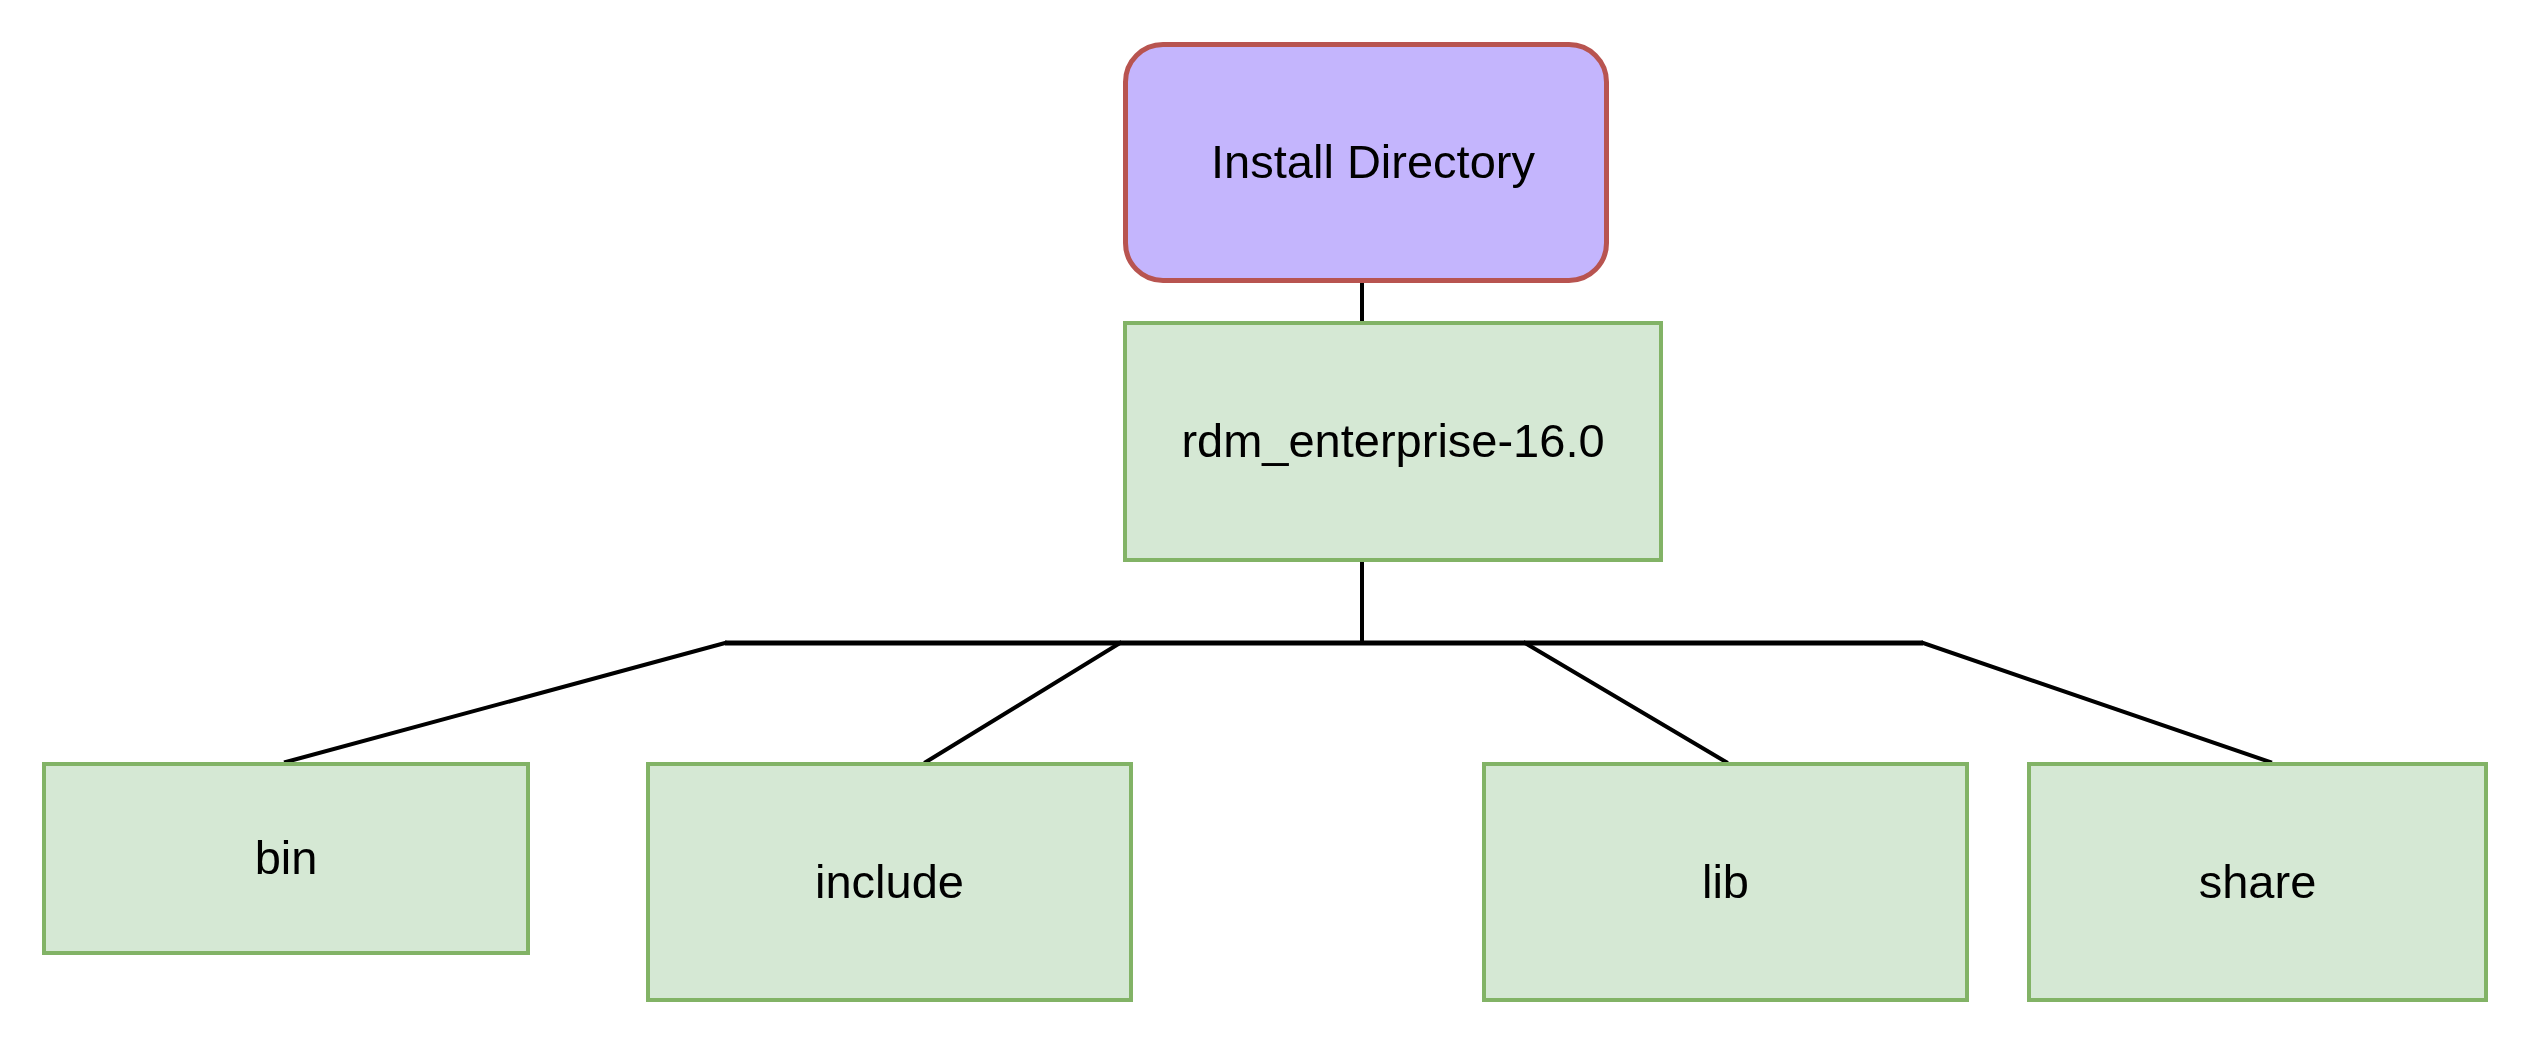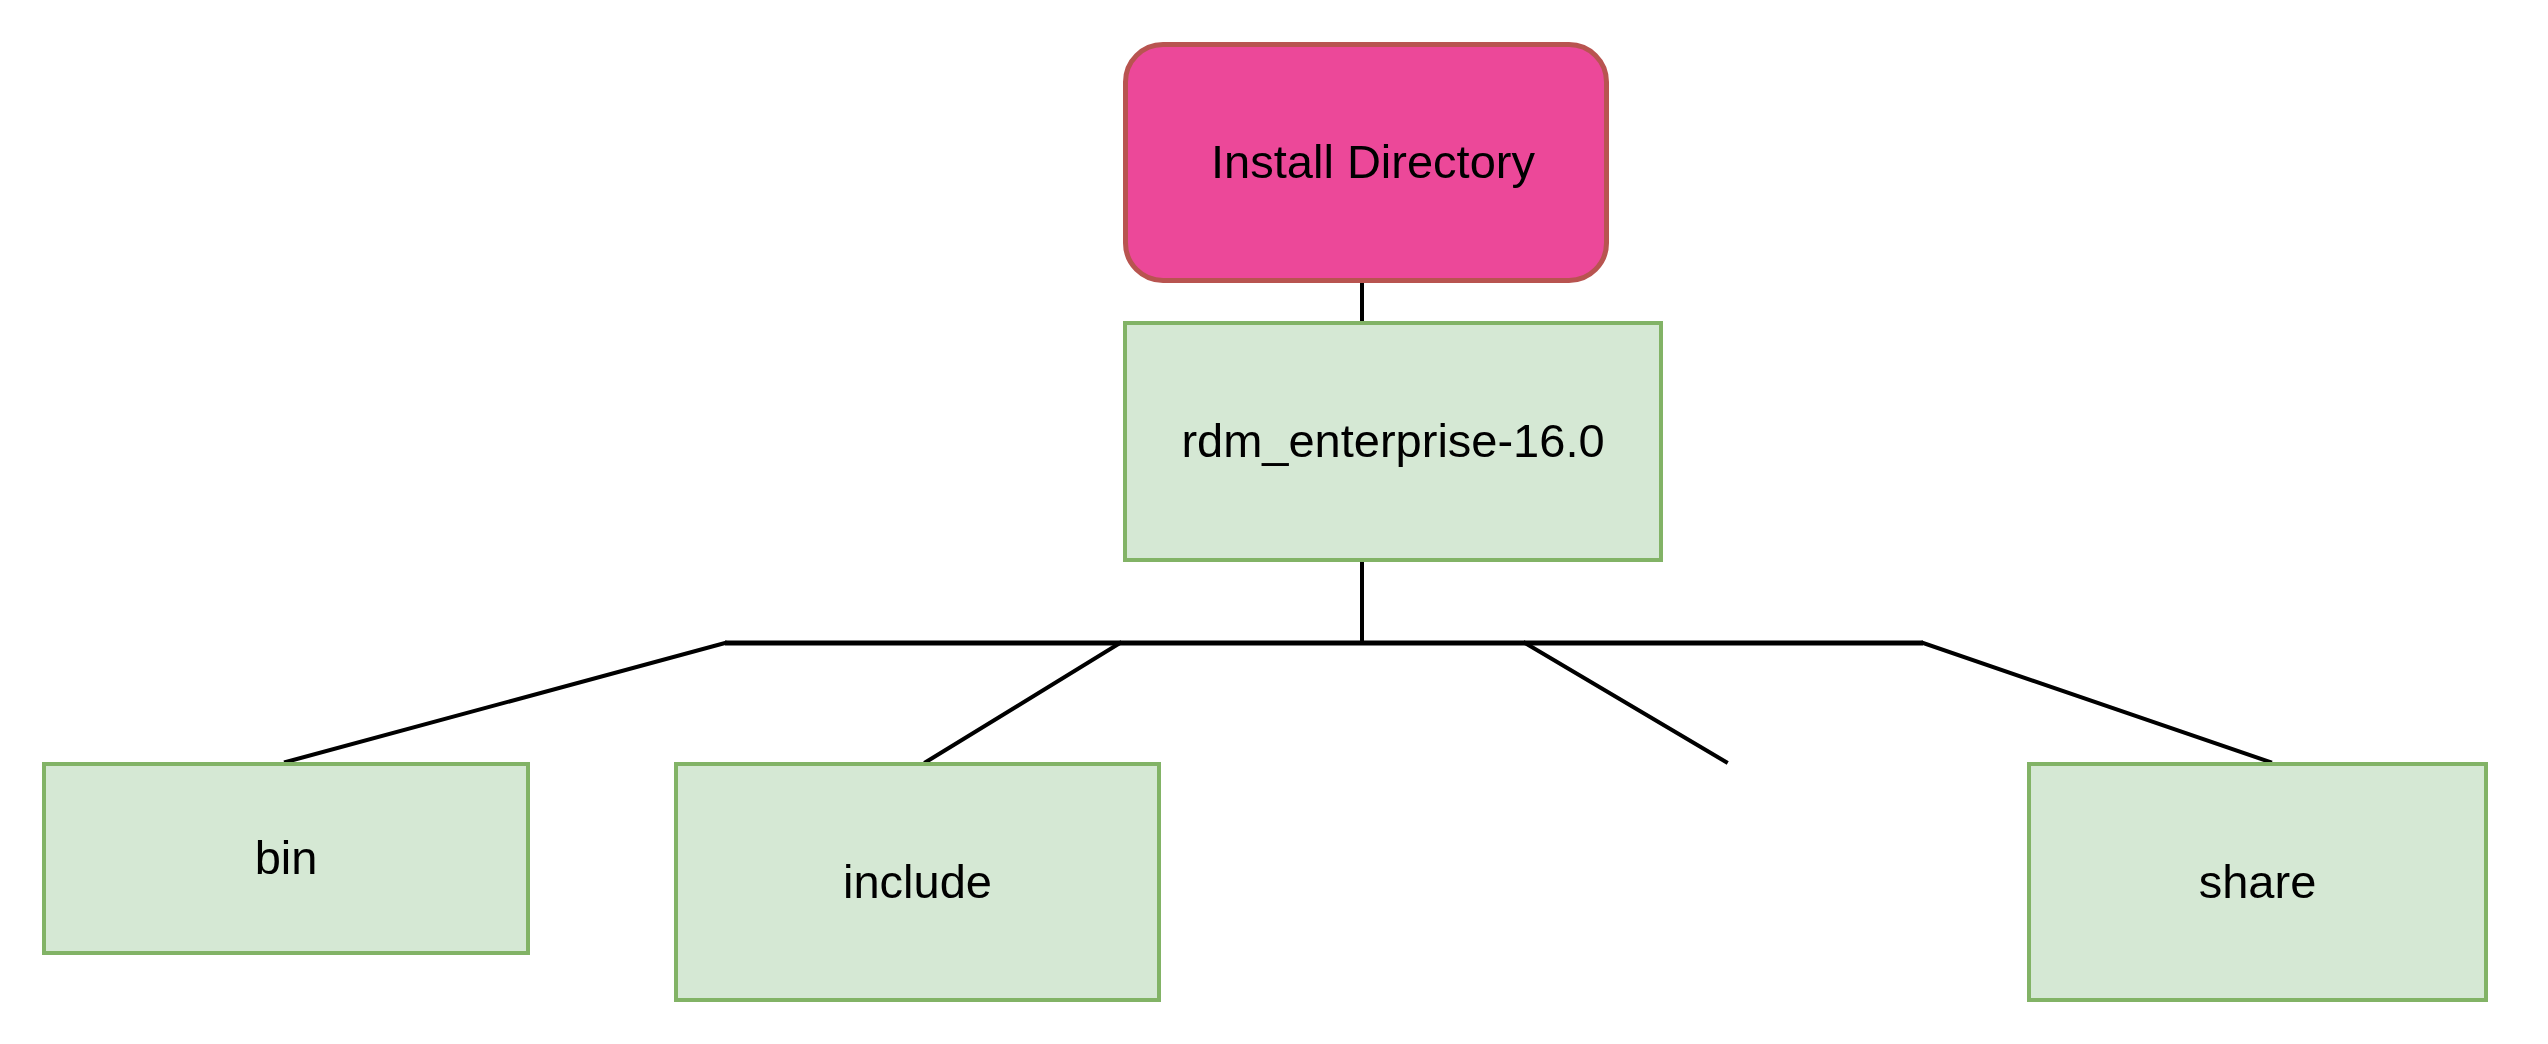--- a/index.html
+++ b/index.html
@@ -22,33 +22,33 @@
     align-items: center;
     justify-content: center;
     box-sizing: border-box;
     font-size: 47px;
     line-height: 1.2;
     color: #000000;
     text-align: center;
     white-space: nowrap;
   }
   .node.red {
-    background: #ec4899;
+    background: #c4b5fd;
     border: 5px solid #b85450;
     border-radius: 40px;
     padding-left: 14px;
   }
   .node.green {
     background: #d5e8d4;
     border: 4px solid #82b366;
   }
   #node-root        { left: 1123px; top: 42px;  width: 486px; height: 241px; }
   #node-install-dir { left: 1123px; top: 321px; width: 540px; height: 241px; }
   #node-bin         { left: 42px;   top: 762px; width: 488px; height: 193px; }
-  #node-include     { left: 674px;  top: 762px; width: 487px; height: 240px; }
+  #node-include     { left: 646px;  top: 762px; width: 487px; height: 240px; }
   #node-lib         { left: 1482px; top: 762px; width: 487px; height: 240px; }
   #node-share       { left: 2027px; top: 762px; width: 461px; height: 240px; }
 </style>
 </head>
 <body>
 
 <div class="canvas">
 
   <svg class="connectors" viewBox="0 0 2548 1044" xmlns="http://www.w3.org/2000/svg">
 
@@ -73,18 +73,21 @@
   </div>
 
   <div id="node-bin" class="node green">
     <span>bin</span>
   </div>
 
   <div id="node-include" class="node green">
     <span>include</span>
   </div>
 
+  <div id="node-lib" class="node green">
+    <span>lib</span>
+  </div>
 
   <div id="node-share" class="node green">
     <span>share</span>
   </div>
 
 </div>
 
 </body></html>

